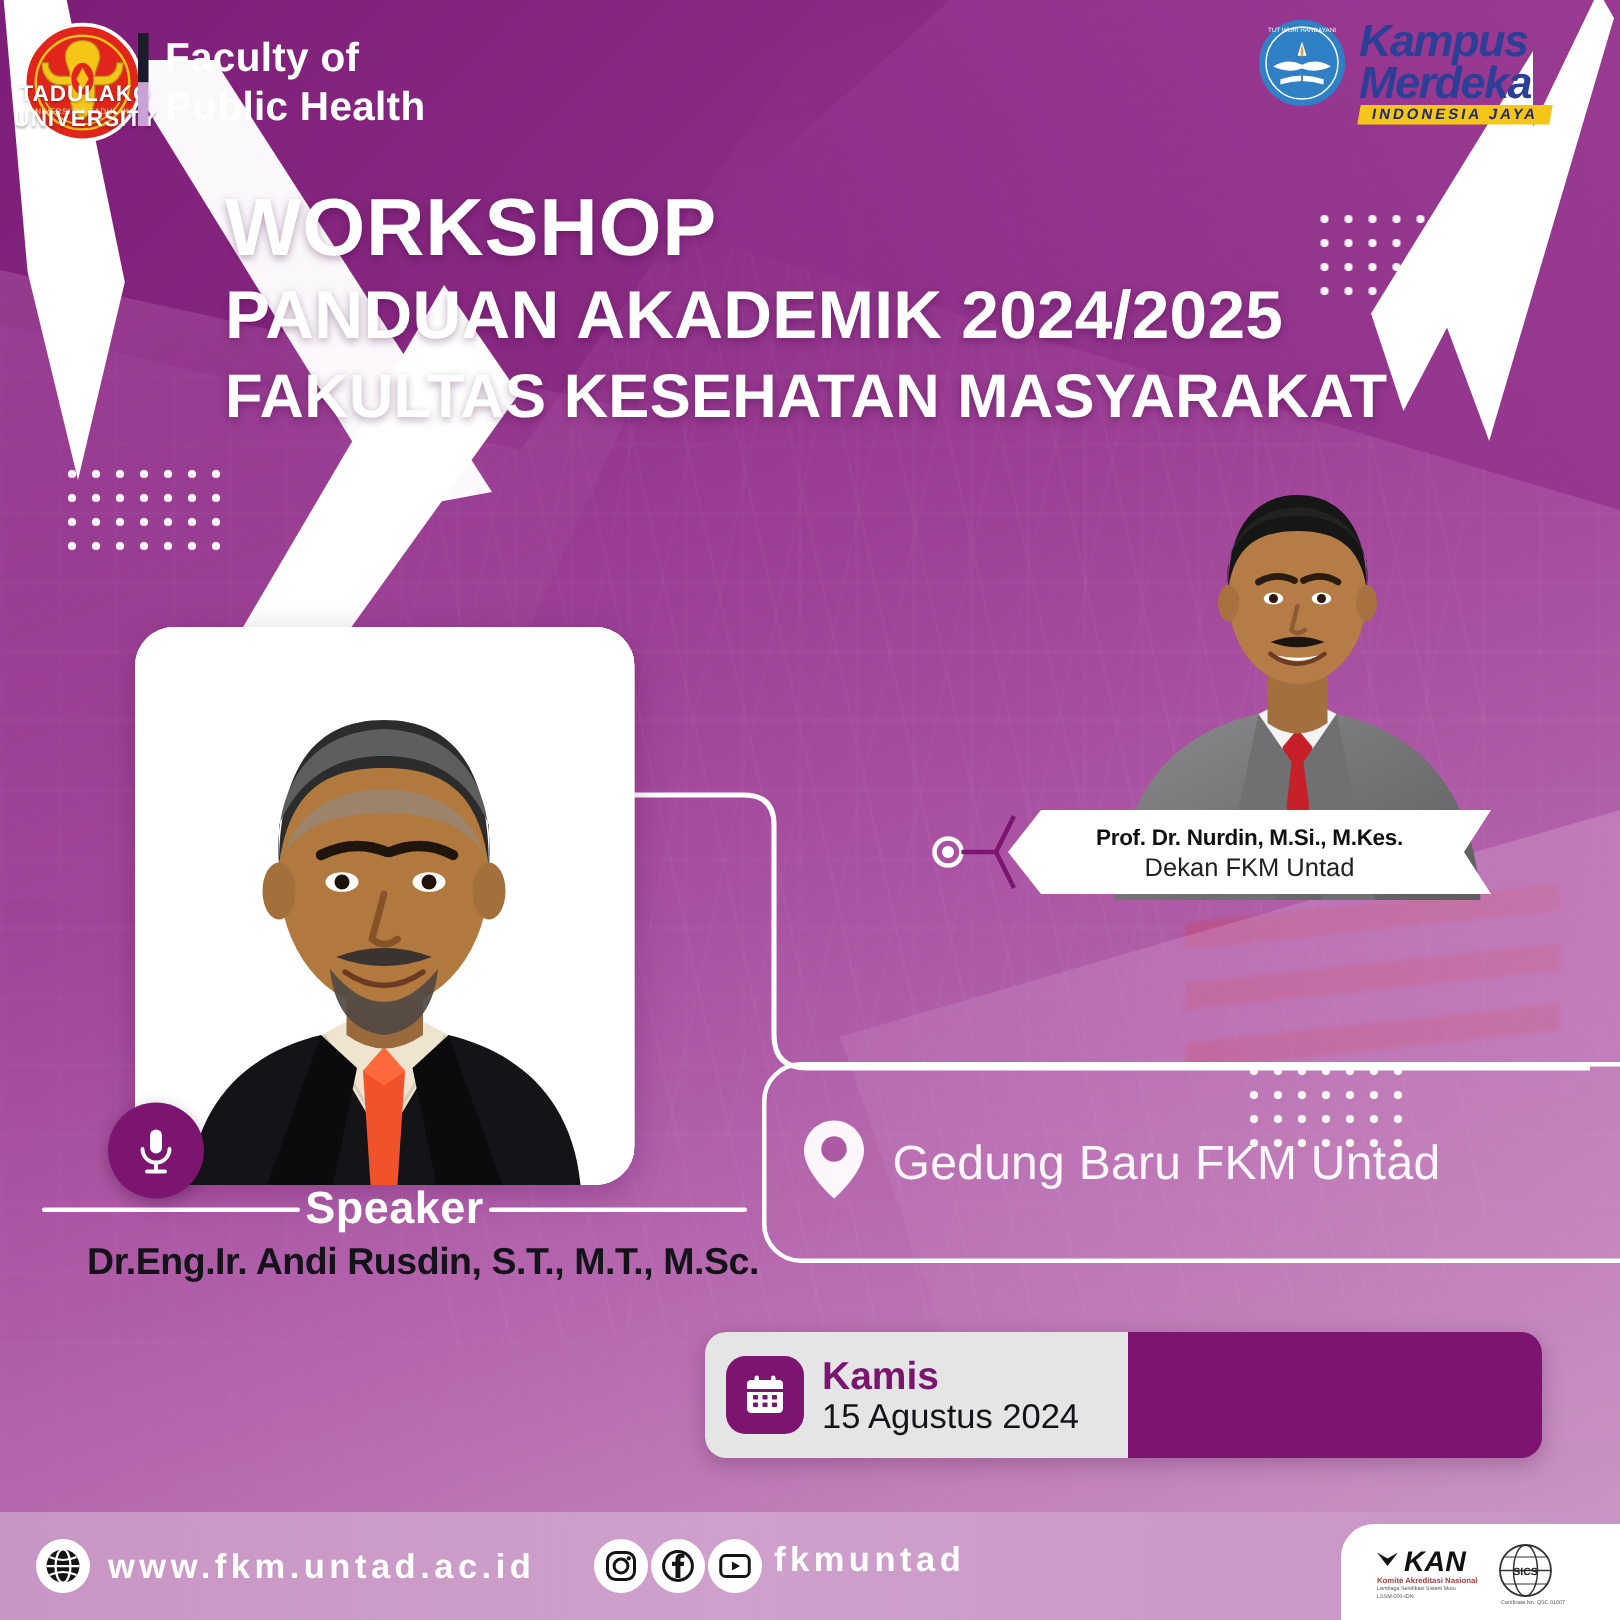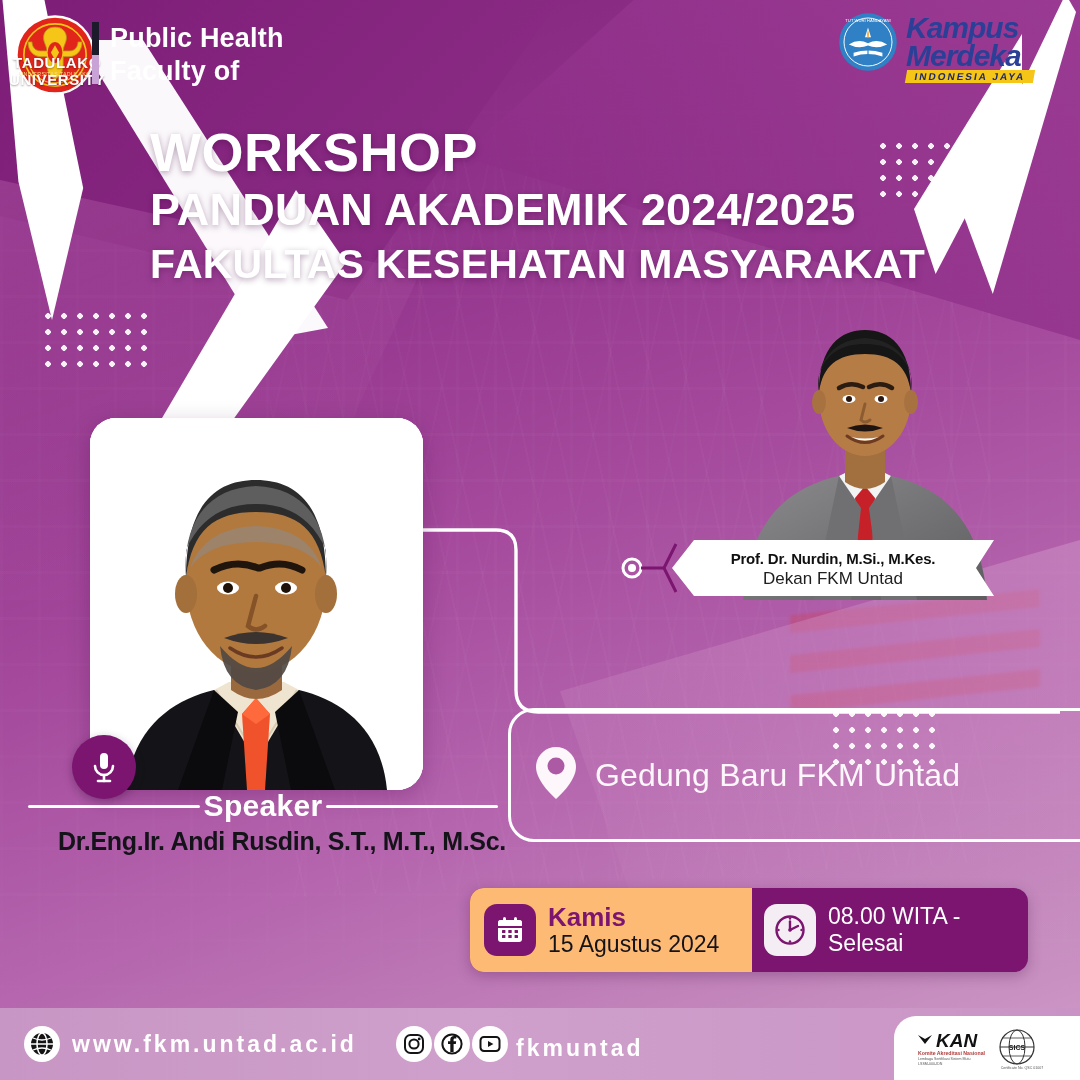--- a/index.html
+++ b/index.html
@@ -181,21 +181,21 @@
   }
   .venue-text { color:#fdf6fb; font-size:32px; font-weight:400; letter-spacing:.2px; }
 
   
   .dt-bar {
     position:absolute; left:470px; top:888px; width:558px; height:84px; z-index:26;
     background:#7b1570; border-radius:14px; display:flex; align-items:stretch;
     box-shadow:0 4px 14px rgba(50,0,50,.25);
   }
   .dt-left {
-    width:282px; background:#fdba74; border-radius:14px 0 0 14px;
+    width:282px; background:#e5e5e5; border-radius:14px 0 0 14px;
     display:flex; align-items:center; gap:12px; padding-left:14px;
   }
   .dt-icon-box {
     width:52px; height:52px; border-radius:13px; background:#7b1570;
     display:flex; align-items:center; justify-content:center; flex:none;
   }
   .dt-day { color:#7b1570; font-size:26px; font-weight:800; line-height:28px; }
   .dt-date { color:#15131a; font-size:23px; font-weight:500; line-height:27px; }
   .dt-right {
     flex:1; display:flex; align-items:center; gap:12px; padding-left:12px;
@@ -211,21 +211,21 @@
     position:absolute; left:0; bottom:0; width:1080px; height:72px; z-index:30;
     background:linear-gradient(90deg,#c896c4 0%, #cfa0cb 45%, #c994c5 100%);
     display:flex; align-items:center;
   }
   .f-icon-circle {
     width:36px; height:36px; border-radius:50%; background:#ffffff;
     display:flex; align-items:center; justify-content:center; flex:none;
   }
   .f-web { position:absolute; left:24px; display:flex; align-items:center; gap:12px; }
   .f-web-text { color:#ffffff; font-size:23px; font-weight:700; letter-spacing:3px;text-align:center; }
-  .f-social { position:absolute; left:396px; display:flex; align-items:flex-end; gap:2px; }
+  .f-social { position:absolute; left:396px; display:flex; align-items:flex-start; gap:2px; }
   .f-social-text { color:#ffffff; font-size:23px; font-weight:600; letter-spacing:3px; margin-left:6px; }
   .kan-badge {
     position:absolute; right:0; bottom:0; width:186px; height:64px;
     background:#ffffff; border-radius:22px 0 0 0;
     display:flex; align-items:center; justify-content:center;
   }
 </style>
 </head>
 <body>
 
@@ -266,22 +266,22 @@
     <div class="untad-text">
       <div>TADULAKO</div>
       <div>UNIVERSITY</div>
     </div>
 
     <div class="fac-divider">
       <div class="seg-top"></div>
         <div class="seg-bot"></div>
     </div>
     <div class="fac-title">
+      <div>Faculty of</div>
       <div>Public Health</div>
-      <div>Faculty of</div>
     </div>
 
     <div class="kemdik-logo">
       <svg viewBox="0 0 100 100">
         <circle cx="50" cy="50" r="48" fill="#2f80c4"></circle>
         <circle cx="50" cy="50" r="40" fill="#2f80c4" stroke="#ffffff" stroke-width="1.6"></circle>
         <text x="50" y="16" font-size="7" fill="#ffffff" text-anchor="middle" font-family="'Liberation Sans',sans-serif">TUT WURI HANDAYANI</text>
         <path d="M50 26 L45 42 L55 42 Z" fill="#ffffff"></path>
         <path d="M50 30 Q47 38 50 44 Q53 38 50 30 Z" fill="#f59c1a"></path>
         <path d="M18 54 Q34 44 50 52 Q66 44 82 54 Q66 62 50 56 Q34 62 18 54 Z" fill="#ffffff"></path>
@@ -455,38 +455,20 @@
               <rect x="13.3" y="20" width="3.4" height="3" rx=".6"></rect>
               <rect x="19.6" y="20" width="3.4" height="3" rx=".6"></rect>
           </g>
         </svg>
       </span>
       <span>
         <span class="dt-day" style="display:block">Kamis</span>
         <span class="dt-date" style="display:block">15 Agustus 2024</span>
       </span>
     </div>
-    <div class="dt-right">
-      <span class="dt-icon-box-light">
-        <svg width="34" height="34" viewBox="0 0 34 34">
-          <circle cx="17" cy="17" r="13.5" fill="none" stroke="#7b1570" stroke-width="2.4"></circle>
-          <line x1="17" y1="17" x2="17" y2="8.5" stroke="#7b1570" stroke-width="2.4" stroke-linecap="round"></line>
-          <line x1="17" y1="17" x2="25" y2="13" stroke="#7b1570" stroke-width="2.4" stroke-linecap="round"></line>
-          <circle cx="17" cy="17" r="1.8" fill="#7b1570"></circle>
-          <circle cx="17" cy="5.5" r="1.2" fill="#7b1570"></circle>
-            <circle cx="28.5" cy="17" r="1.2" fill="#7b1570"></circle>
-          <circle cx="17" cy="28.5" r="1.2" fill="#7b1570"></circle>
-            <circle cx="5.5" cy="17" r="1.2" fill="#7b1570"></circle>
-        </svg>
-      </span>
-      <span>
-        <span class="dt-time" style="display:block">08.00  WITA -</span>
-        <span class="dt-time" style="display:block">Selesai</span>
-      </span>
-    </div>
   </div>
 
   <div class="footer">
 
     <div class="f-web">
       <span class="f-icon-circle">
         <svg width="26" height="26" viewBox="0 0 26 26">
           <circle cx="13" cy="13" r="11" fill="#141414"></circle>
           <ellipse cx="13" cy="13" rx="5" ry="11" fill="none" stroke="#ffffff" stroke-width="1.5"></ellipse>
           <line x1="2" y1="13" x2="24" y2="13" stroke="#ffffff" stroke-width="1.5"></line>

